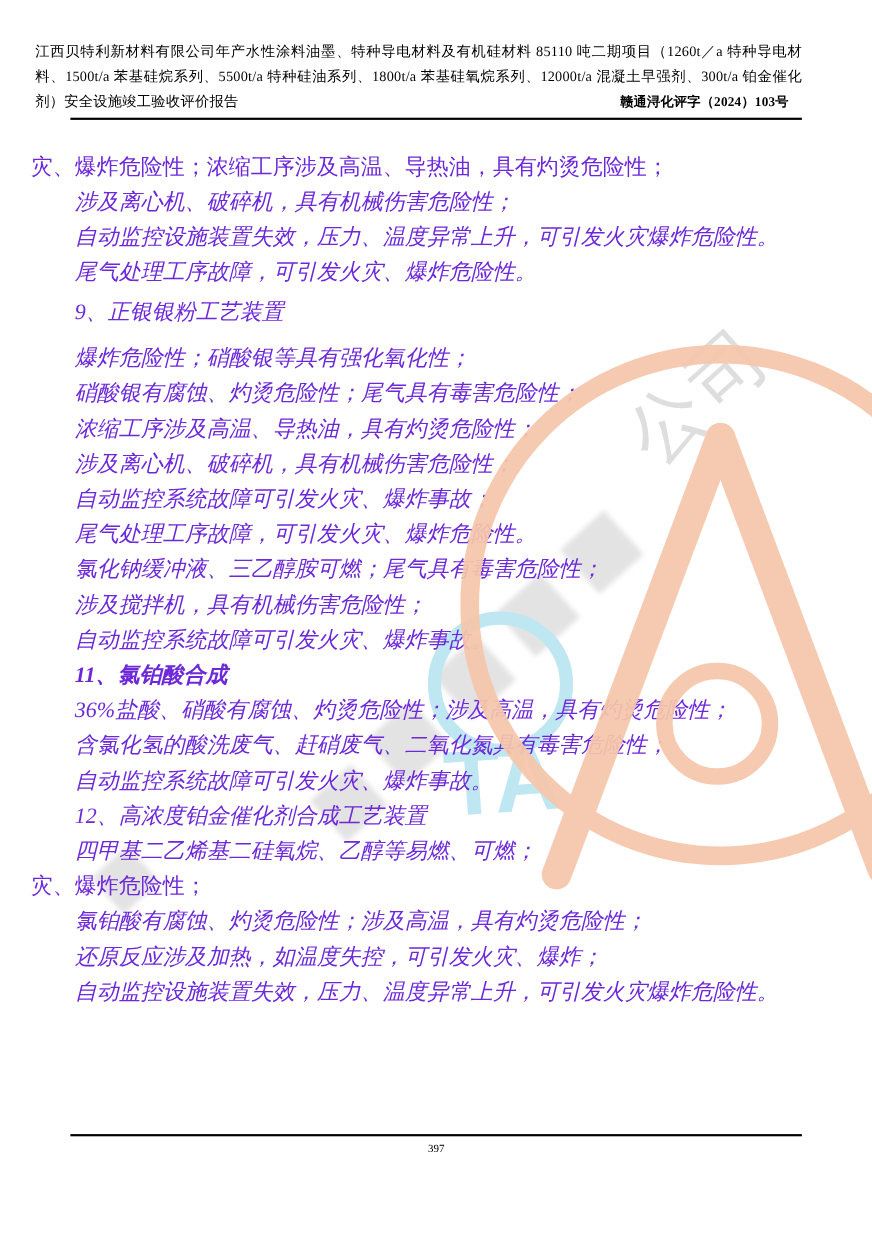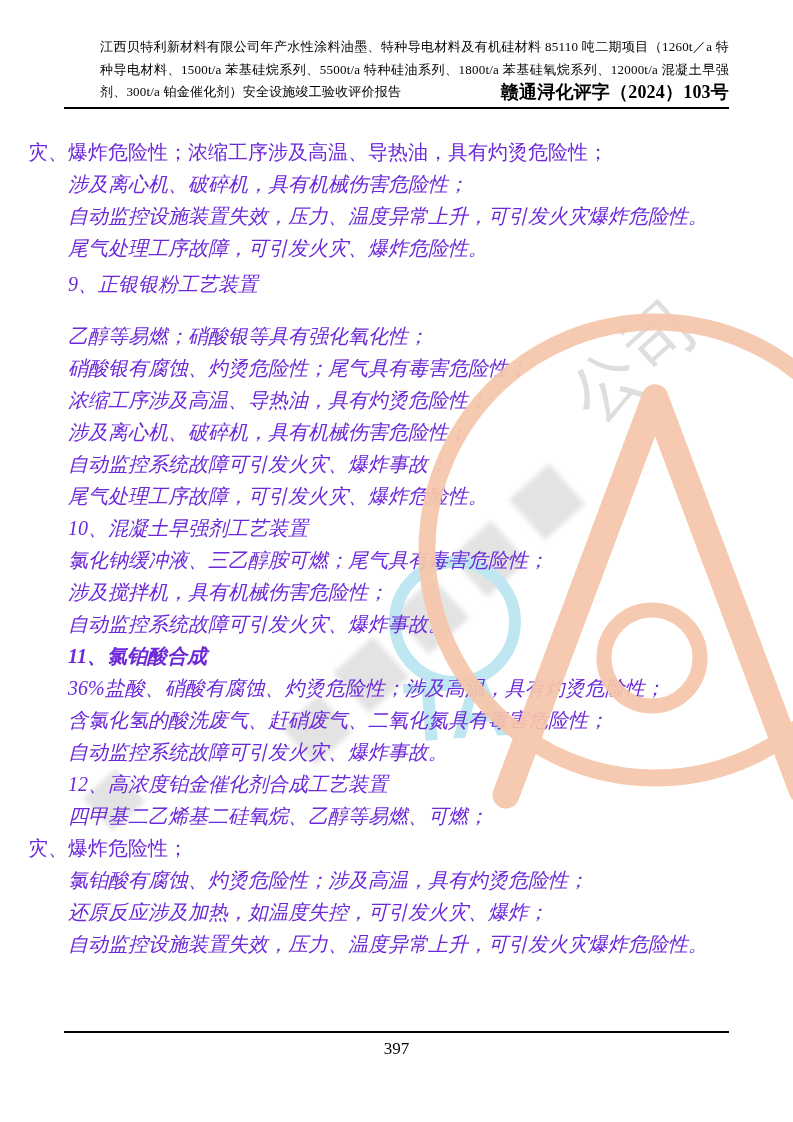--- a/index.html
+++ b/index.html
@@ -12,51 +12,51 @@
     color:#000;
     margin:0 auto;
   }
   
   .wm-under{position:absolute;inset:0;z-index:0;pointer-events:none;}
   .wm-over{position:absolute;inset:0;z-index:2;pointer-events:none;opacity:.93;}
   
   .content{position:relative;z-index:1;}
   .doc-header{
     position:relative;
-    margin:36px 64px 0 100px;
+    margin:36px 64px 0 32px;
     font-size:13px;
     line-height:22.5px;
     text-align:justify;
     letter-spacing:.2px;
   }
   .header-docnum{
-    position:absolute;right:0;bottom:0;
+    position:absolute;right:12px;bottom:0;
     font-weight:bold;
-    font-size:18px;
+    font-size:12px;
     background:#fff;
     padding-left:10px;
     white-space:nowrap;
   }
   .header-rule{margin:3px 64px 0 64px;border-top:2px solid #000;}
   .doc-body{
     padding:27px 64px 0 28px;
     font-size:20px;
     color:#6d28d9;
   }
   .line{
     line-height:32px;height:32px;
     white-space:nowrap;
   }
   .indent{text-indent:40px;font-style:italic;}
   .bold{font-weight:bold;}
-  .hgap{margin-top:4px;margin-bottom:20px;}
+  .hgap{margin-top:4px;margin-bottom:10px;}
   .footer-rule{position:absolute;left:64px;right:64px;top:1031px;border-top:2px solid #000;z-index:1;}
   .footer-page{
     position:absolute;top:1039px;left:0;right:0;
-    text-align:center;font-size:17px;z-index:1;
+    text-align:center;font-size:10px;z-index:1;
     font-family:"Liberation Serif","DejaVu Serif",serif;
   }
 </style>
 </head>
 <body>
 
 <div class="page">
 
   <svg class="wm-under" width="793" height="1122" viewBox="0 0 793 1122">
     <defs>
@@ -87,27 +87,26 @@
       <span class="header-docnum">赣通浔化评字（2024）103号</span>
     </header>
     <div class="header-rule"></div>
 
     <main class="doc-body">
       <div class="line">灾、爆炸危险性；浓缩工序涉及高温、导热油，具有灼烫危险性；</div>
       <div class="line indent">涉及离心机、破碎机，具有机械伤害危险性；</div>
       <div class="line indent">自动监控设施装置失效，压力、温度异常上升，可引发火灾爆炸危险性。</div>
       <div class="line indent">尾气处理工序故障，可引发火灾、爆炸危险性。</div>
       <div class="line indent hgap">9、正银银粉工艺装置</div>
-      <div class="line indent">乙醇等易燃；硝酸银等具有强化氧化性；</div>
+      <div class="line indent">爆炸危险性；硝酸银等具有强化氧化性；</div>
       <div class="line indent">硝酸银有腐蚀、灼烫危险性；尾气具有毒害危险性；</div>
       <div class="line indent">浓缩工序涉及高温、导热油，具有灼烫危险性；</div>
       <div class="line indent">涉及离心机、破碎机，具有机械伤害危险性；</div>
       <div class="line indent">自动监控系统故障可引发火灾、爆炸事故；</div>
       <div class="line indent">尾气处理工序故障，可引发火灾、爆炸危险性。</div>
-      <div class="line indent">10、混凝土早强剂工艺装置</div>
       <div class="line indent">氯化钠缓冲液、三乙醇胺可燃；尾气具有毒害危险性；</div>
       <div class="line indent">涉及搅拌机，具有机械伤害危险性；</div>
       <div class="line indent">自动监控系统故障可引发火灾、爆炸事故。</div>
       <div class="line indent bold">11、氯铂酸合成</div>
       <div class="line indent">36%盐酸、硝酸有腐蚀、灼烫危险性；涉及高温，具有灼烫危险性；</div>
       <div class="line indent">含氯化氢的酸洗废气、赶硝废气、二氧化氮具有毒害危险性；</div>
       <div class="line indent">自动监控系统故障可引发火灾、爆炸事故。</div>
       <div class="line indent">12、高浓度铂金催化剂合成工艺装置</div>
       <div class="line indent">四甲基二乙烯基二硅氧烷、乙醇等易燃、可燃；</div>
       <div class="line">灾、爆炸危险性；</div>

